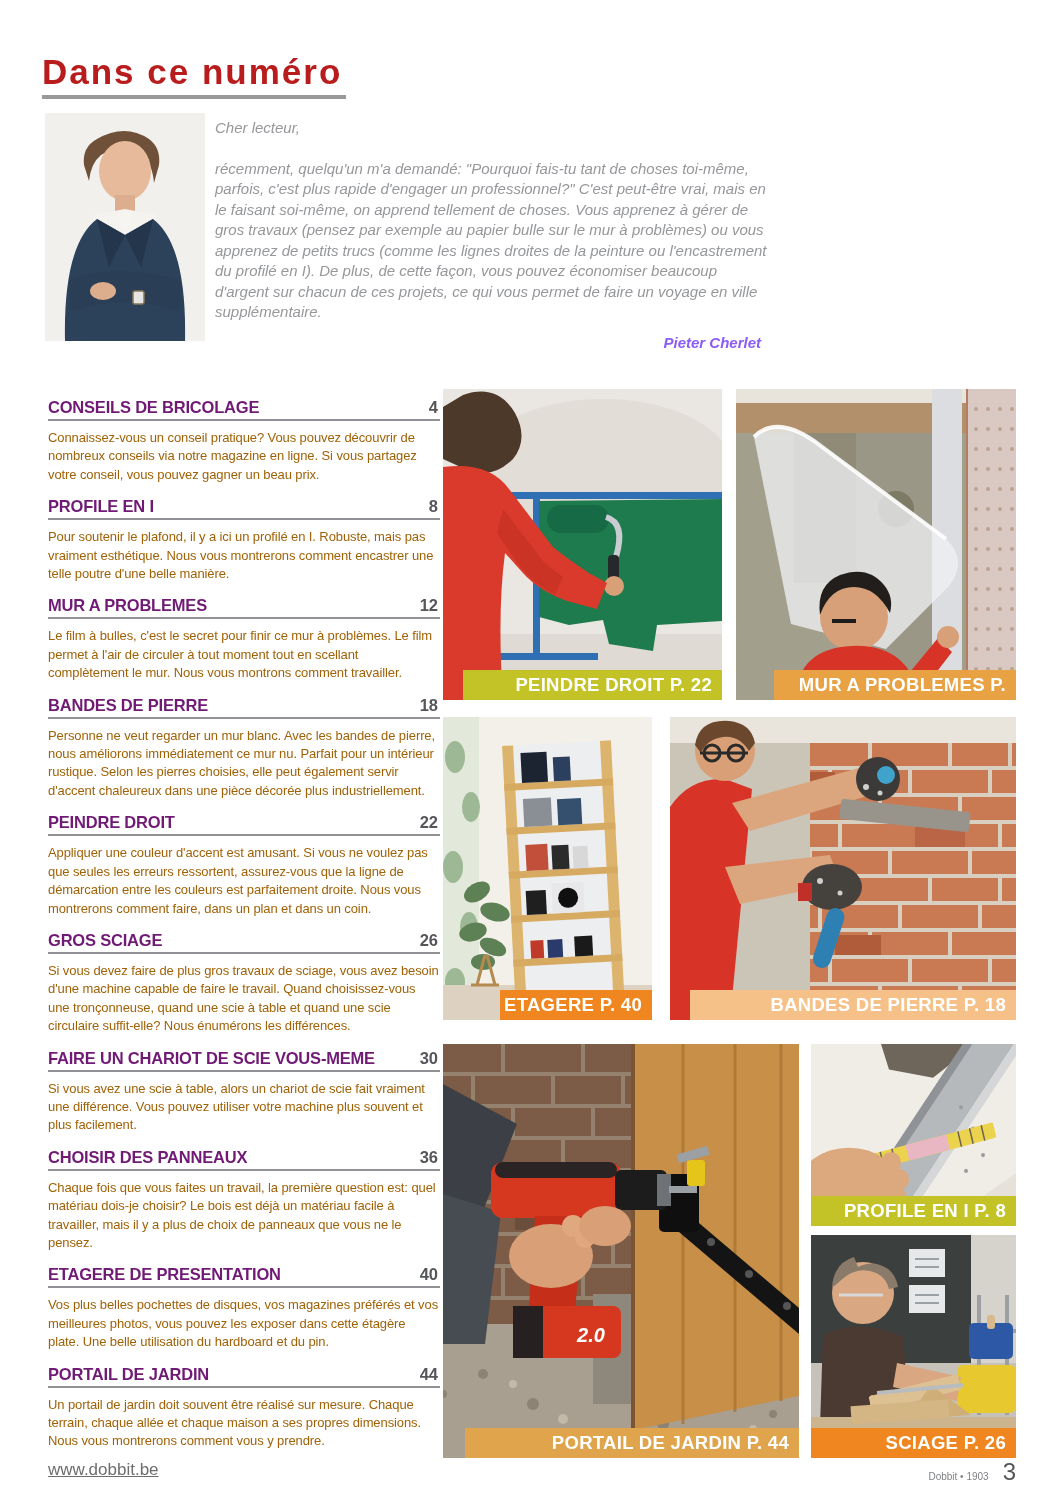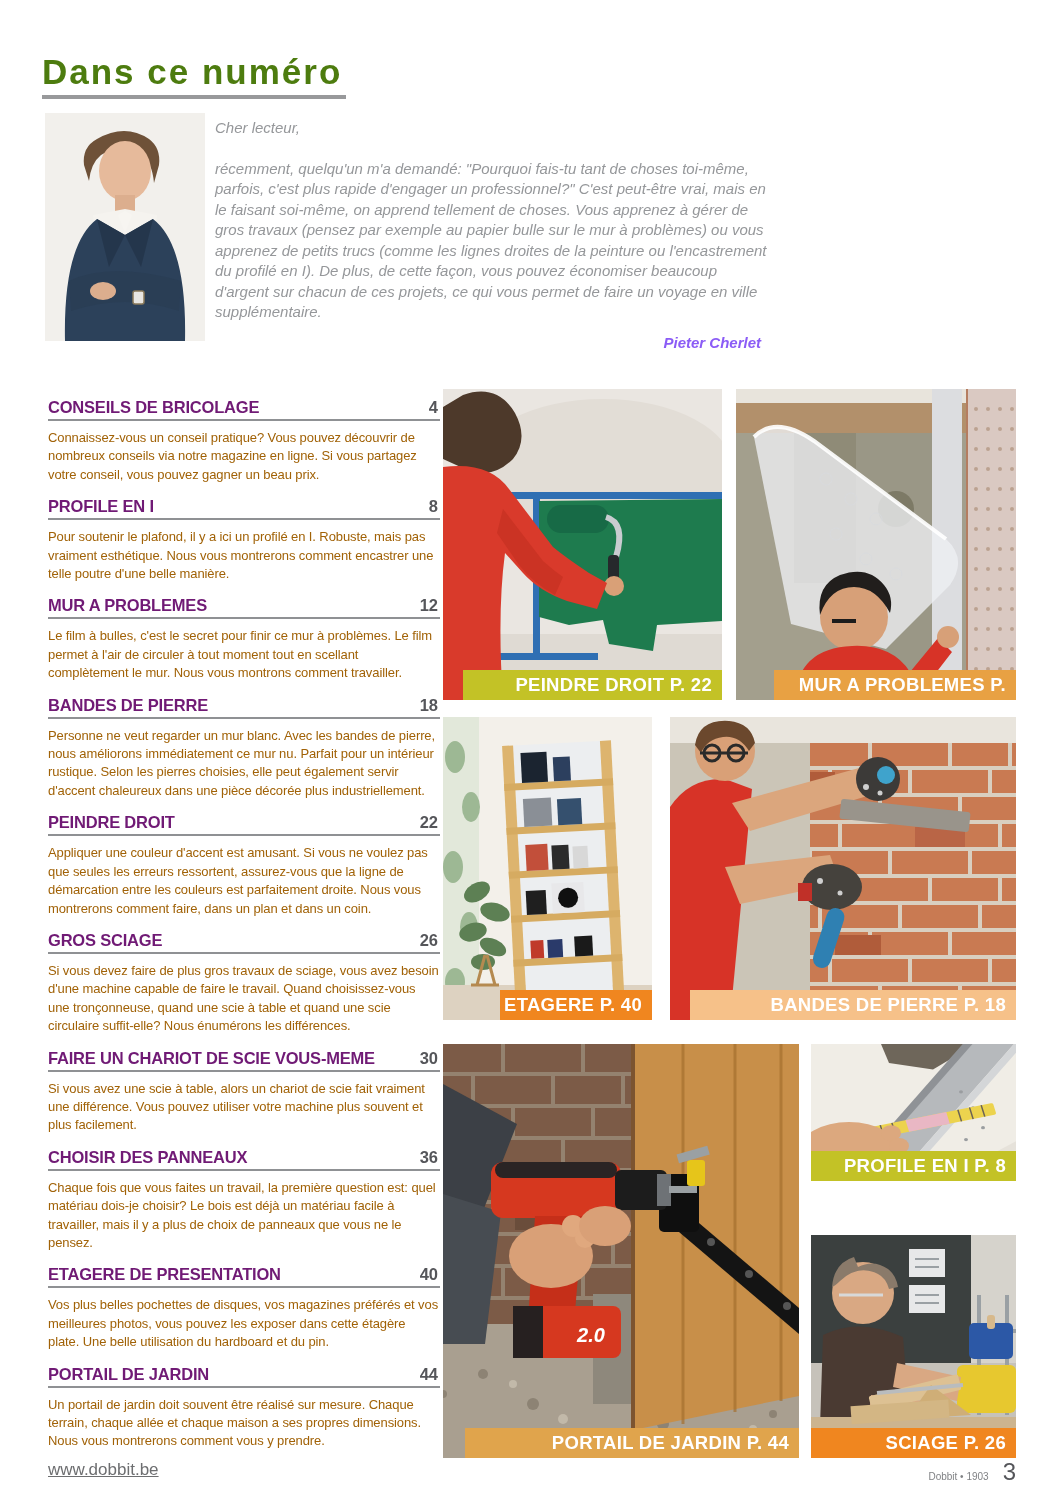--- a/index.html
+++ b/index.html
@@ -1,20 +1,20 @@
 <!DOCTYPE html>
 <html><head>
 <meta charset="utf-8">
 <style>
   html,body{margin:0;padding:0;background:#ffffff;}
   .page{position:relative;width:1058px;height:1496px;background:#fff;overflow:hidden;
         font-family:"Liberation Sans",sans-serif;}
   
   .page-title{position:absolute;left:42px;top:52px;font-size:35px;font-weight:bold;
-      color:#4d7c0f;letter-spacing:2px;border-bottom:4px solid #98999b;padding:0 4px 3px 0;}
+      color:#b91c1c;letter-spacing:2px;border-bottom:4px solid #98999b;padding:0 4px 3px 0;}
   .portrait{position:absolute;left:45px;top:113px;width:160px;height:228px;overflow:hidden;background:#f2f0ec;}
   .letter{position:absolute;left:215px;top:118px;width:552px;font-style:italic;
       font-size:15px;line-height:20.5px;color:#95979a;}
   .letter .greeting{margin:0 0 20px 0;}
   .letter .body{margin:0;}
   .letter .signature{margin:10px 6px 0 0;text-align:right;font-weight:bold;color:#8b5cf6;}
   
   .toc{position:absolute;left:48px;top:398px;width:392px;}
   .toc-entry{margin-bottom:13px;}
   .toc-head{display:flex;justify-content:space-between;align-items:flex-end;
@@ -25,21 +25,21 @@
   
   .photo{position:absolute;overflow:hidden;background:#ddd;}
   .photo svg{display:block;width:100%;height:100%;}
   .caption{position:absolute;bottom:0;right:0;height:30px;line-height:30px;color:#fff;
       font-weight:bold;font-size:18.5px;text-align:right;padding-right:10px;letter-spacing:0.3px;}
   #photo-peindre {left:443px;top:389px;width:279px;height:311px;}
   #photo-mur     {left:736px;top:389px;width:280px;height:311px;}
   #photo-etagere {left:443px;top:717px;width:209px;height:303px;}
   #photo-bandes  {left:670px;top:717px;width:346px;height:303px;}
   #photo-portail {left:443px;top:1044px;width:356px;height:414px;}
-  #photo-profile {left:811px;top:1044px;width:205px;height:137px;}
+  #photo-profile {left:811px;top:1044px;width:205px;height:182px;}
   #photo-sciage  {left:811px;top:1235px;width:205px;height:223px;}
   #photo-peindre .caption{left:20px;}
   #photo-mur     .caption{left:38px;}
   #photo-etagere .caption{left:57px;}
   #photo-bandes  .caption{left:20px;}
   #photo-portail .caption{left:22px;}
   #photo-profile .caption{left:0;}
   #photo-sciage  .caption{left:0;}
   
   .site-link{position:absolute;left:48px;top:1460px;font-size:17px;color:#6d6e70;

